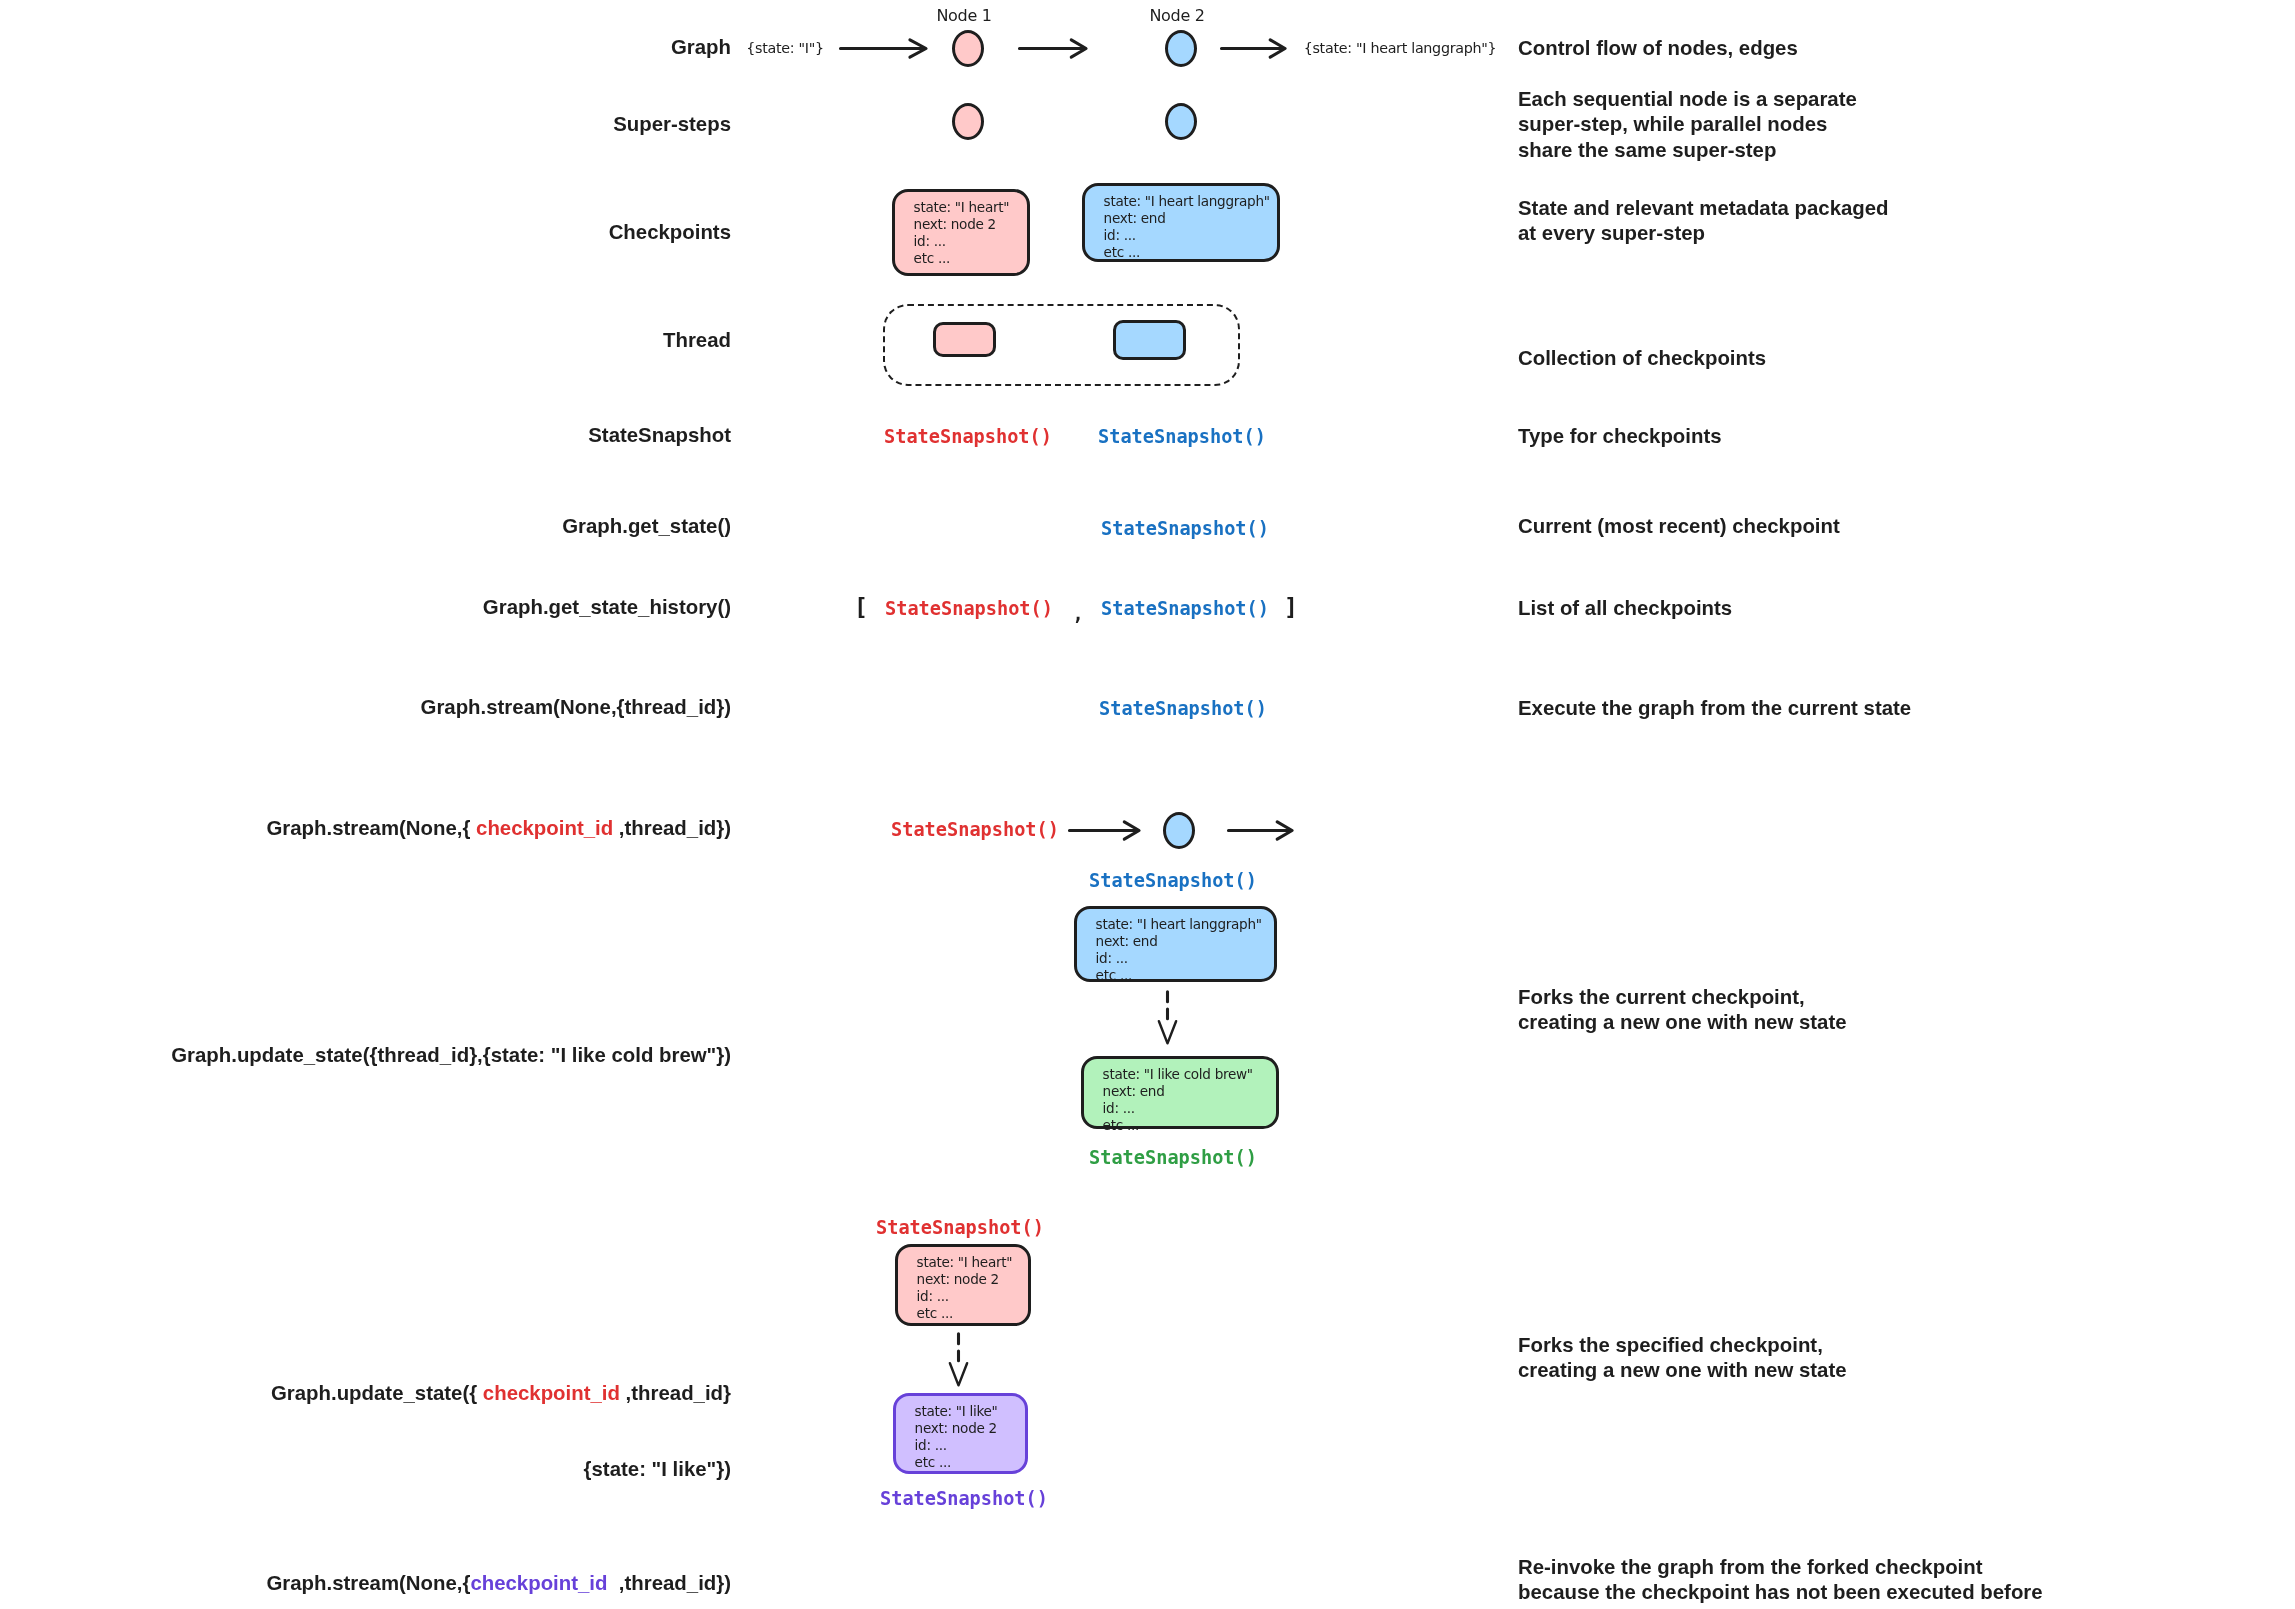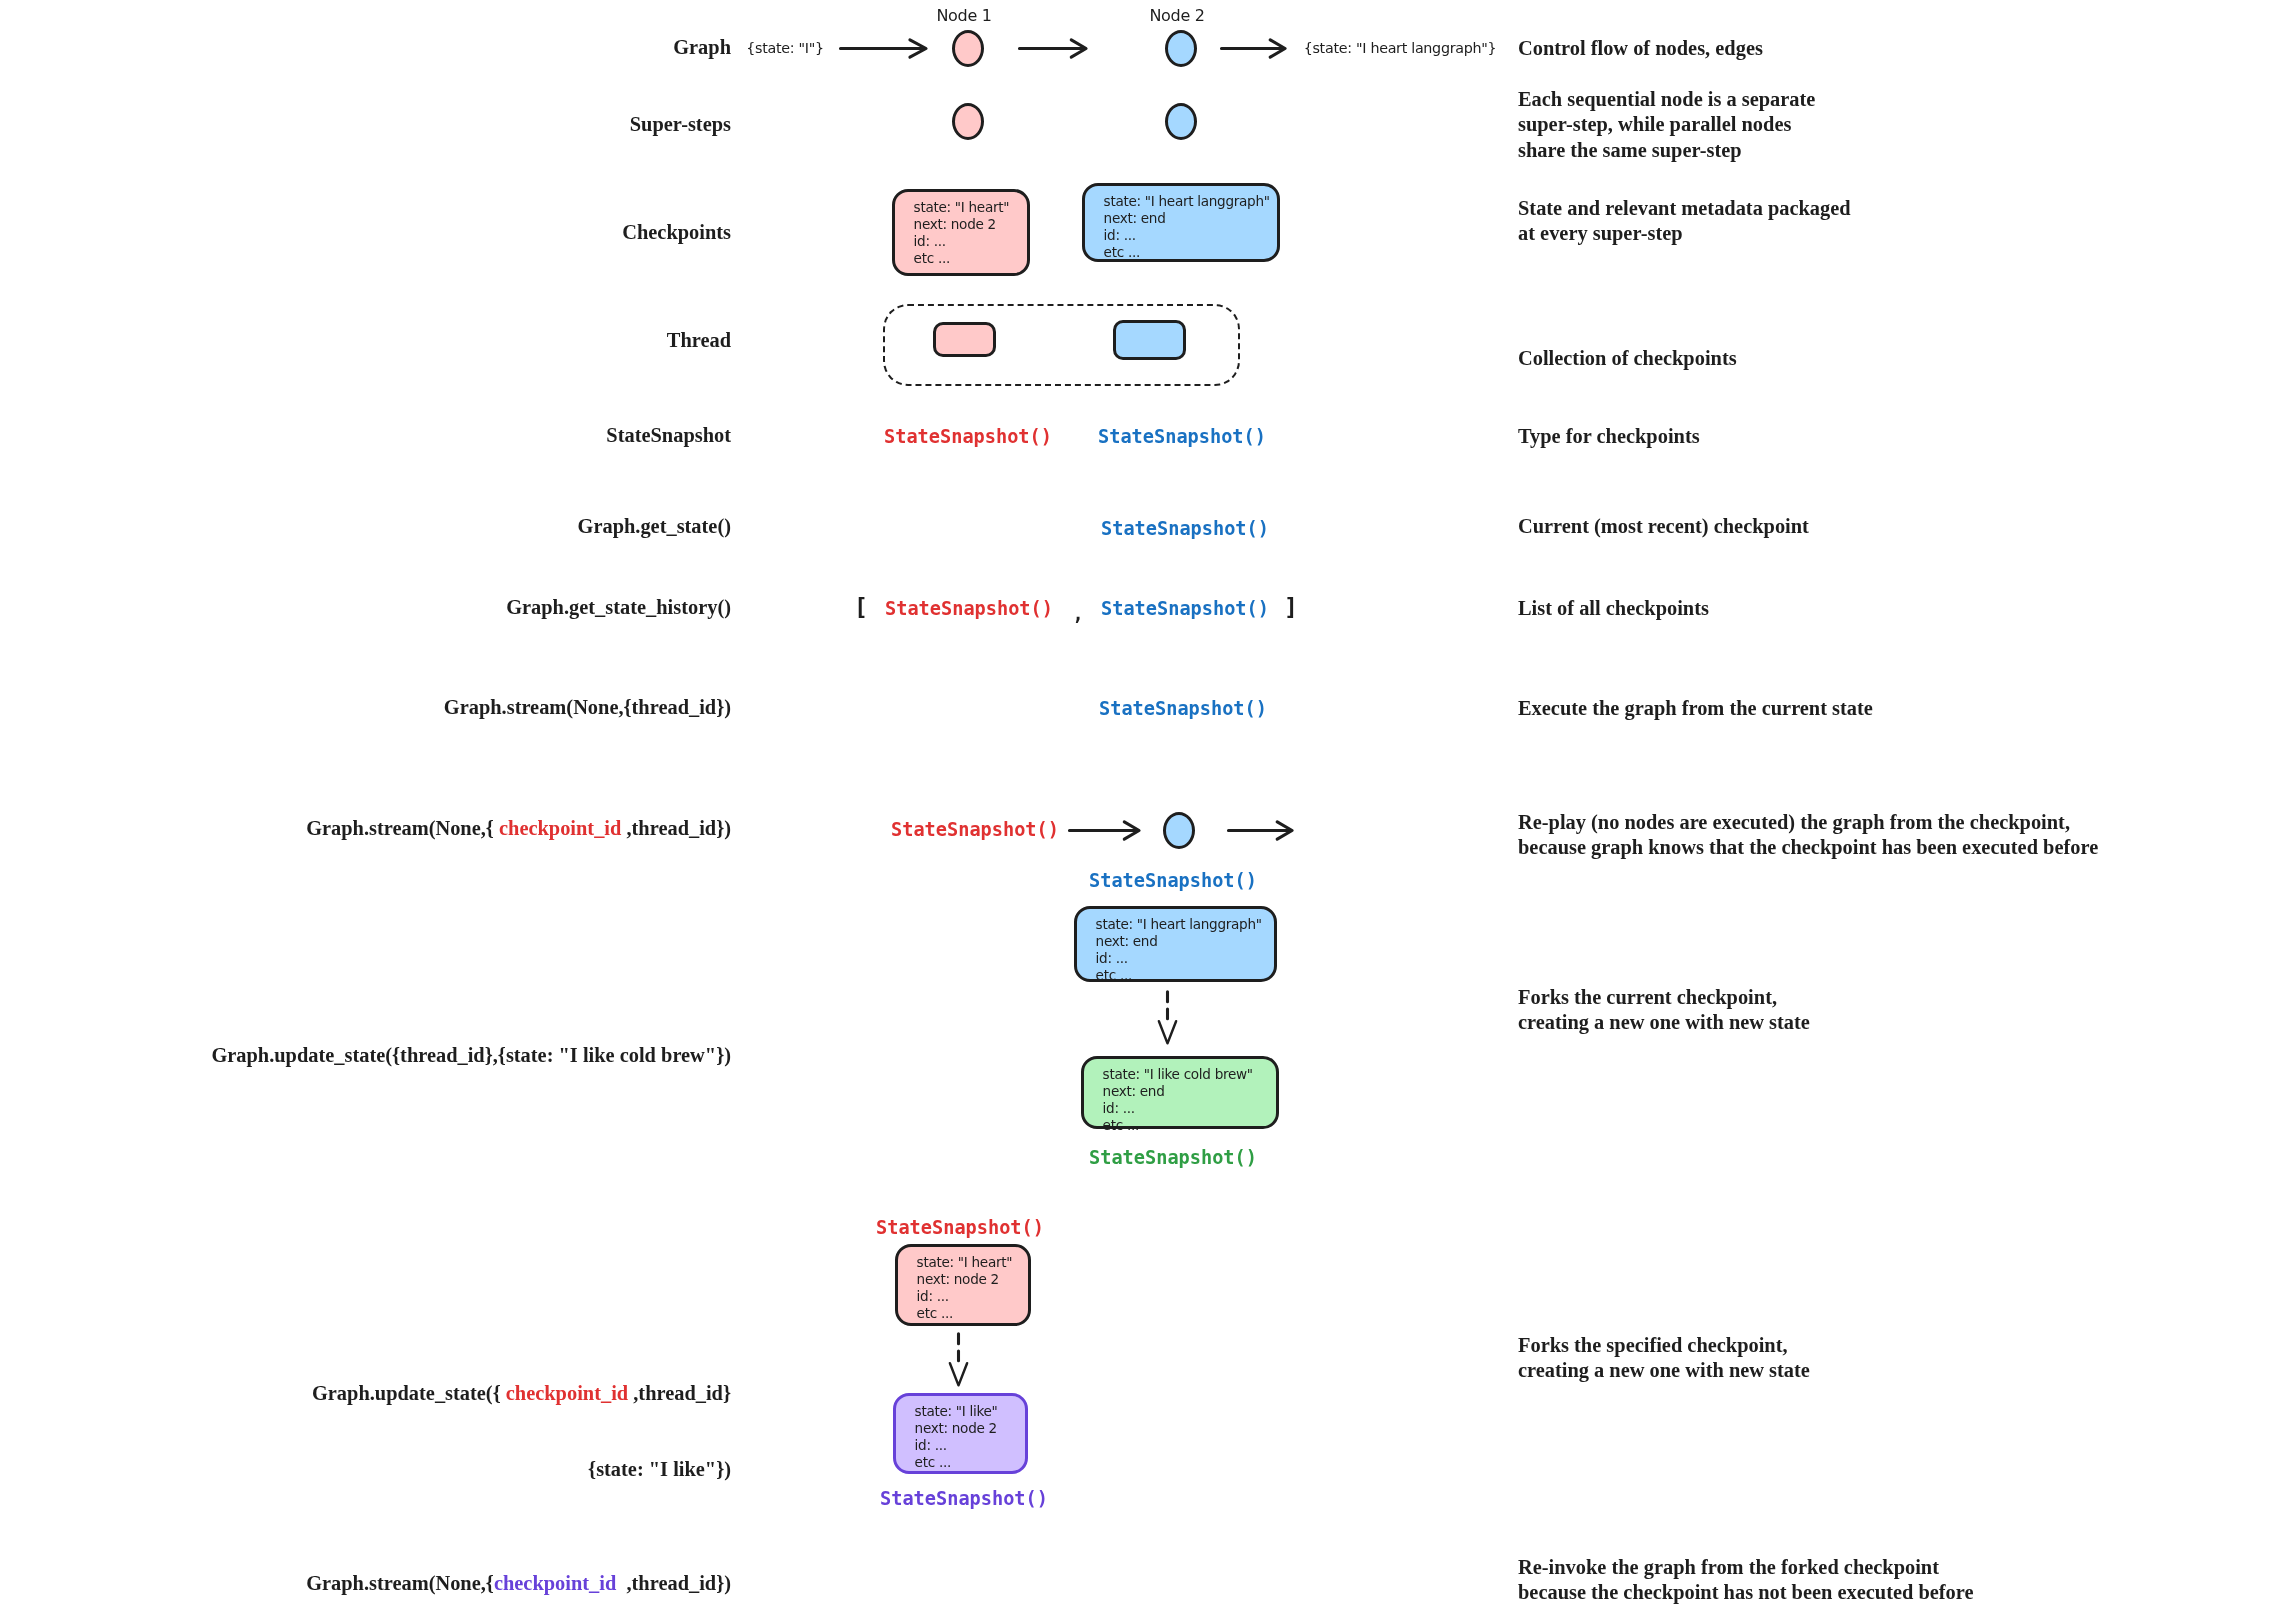--- a/index.html
+++ b/index.html
@@ -1,19 +1,19 @@
 <!DOCTYPE html>
 <html style="font-size:10px"><head>
 <meta charset="utf-8">
 <style>
   html,body{margin:0;padding:0;background:#ffffff;}
   .canvas{position:relative;width:2295px;height:1610px;background:#ffffff;overflow:hidden;
           font-family:"DejaVu Sans Mono",monospace;color:#1e1e1e;}
   
-  .mono{font-family:Liberation Serif, serif;font-weight:700;color:#1e1e1e;}
+  .mono{font-family:Liberation Sans, sans-serif;font-weight:700;color:#1e1e1e;}
   .hand{font-family:"DejaVu Sans","Liberation Sans",sans-serif;font-weight:500;
         letter-spacing:-0.3px;color:#1e1e1e;}
   .llabel{position:absolute;right:1564px;font-size:20.4px;line-height:25.4px;white-space:pre;
           text-align:right;transform:translateY(-50%);}
   .llabel-block{position:absolute;right:1564px;font-size:20.4px;line-height:25.4px;white-space:pre;
           text-align:right;}
   .desc{position:absolute;left:1518px;font-size:20.4px;line-height:25.4px;white-space:pre-line;}
   .ss{position:absolute;font-size:18.6px;font-weight:700;white-space:pre;
       transform:translate(-50%,-50%);font-family:"DejaVu Sans Mono","Liberation Mono",monospace;}
   .red{color:#e03131;}
@@ -72,22 +72,20 @@
   <div class="desc mono" style="top:87px">Each sequential node is a separate
 super-step, while parallel nodes
 share the same super-step</div>
   <div class="desc mono" style="top:196px">State and relevant metadata packaged
 at every super-step</div>
   <div class="desc mono" style="top:346px">Collection of checkpoints</div>
   <div class="desc mono" style="top:424px">Type for checkpoints</div>
   <div class="desc mono" style="top:514px">Current (most recent) checkpoint</div>
   <div class="desc mono" style="top:596px">List of all checkpoints</div>
   <div class="desc mono" style="top:696px">Execute the graph from the current state</div>
-  <div class="desc mono" style="top:810px">Re-play (no nodes are executed) the graph from the checkpoint,
-because graph knows that the checkpoint has been executed before</div>
   <div class="desc mono" style="top:985px">Forks the current checkpoint,
 creating a new one with new state</div>
   <div class="desc mono" style="top:1333px">Forks the specified checkpoint,
 creating a new one with new state</div>
   <div class="desc mono" style="top:1555px">Re-invoke the graph from the forked checkpoint
 because the checkpoint has not been executed before</div>
 
   <div class="handtxt hand" style="left:785px;top:48px">{state: "I"}</div>
 
   <svg class="arrow" style="left:838px;top:36px" width="93" height="25" viewBox="0 0 150 40">

